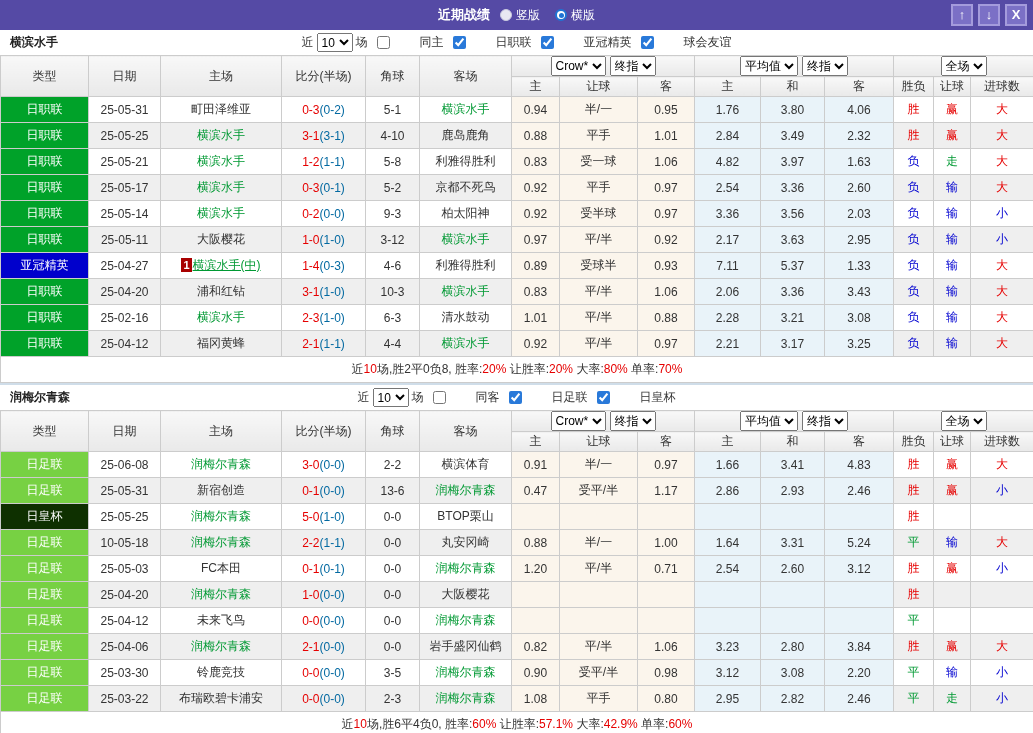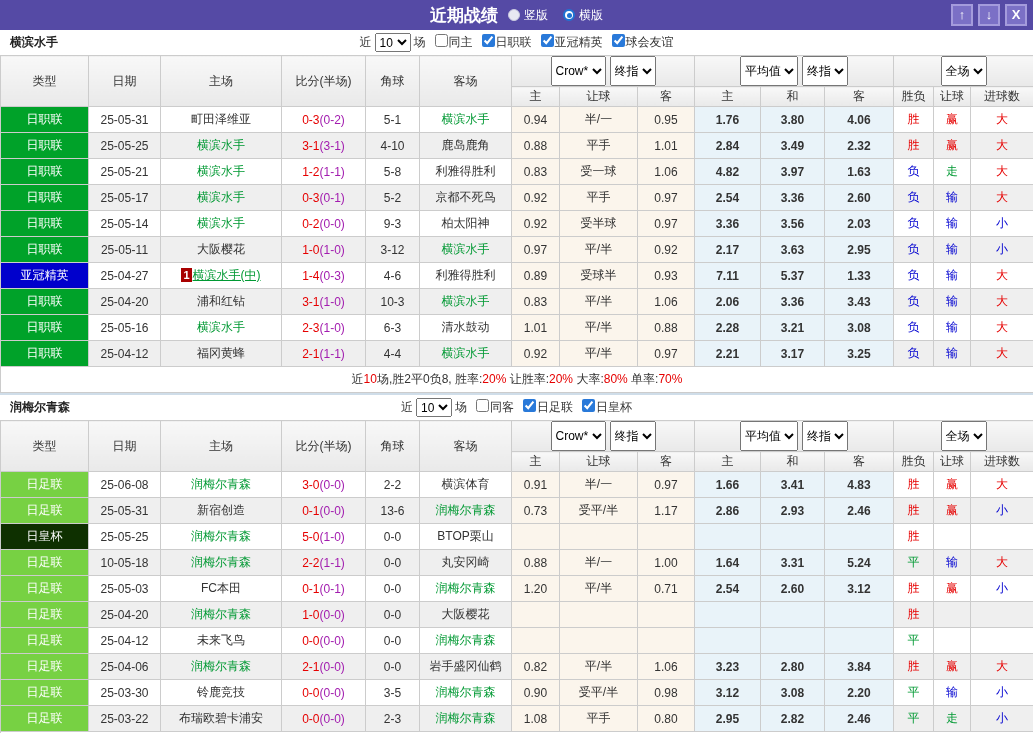--- a/index.html
+++ b/index.html
@@ -8,21 +8,21 @@
     width:1033px; height:733px;
     font-family:"Liberation Sans","DejaVu Sans",sans-serif;
     font-size:12px; color:#333; background:#fff; overflow:hidden;
   }
   
   .titlebar {
     height:30px; background:#554aa5; color:#fff;
     display:flex; align-items:center; justify-content:center;
     position:relative; gap:10px;
   }
-  .titlebar .title { font-weight:bold; font-size:17px; }
+  .titlebar .title { font-weight:bold; font-size:13px; }
   .radio-group { display:flex; align-items:center; gap:15px; }
   .radio-item { display:flex; align-items:center; gap:4px; cursor:pointer; font-size:12px; }
   .radio-dot {
     width:12px; height:12px; border-radius:50%; background:#e8e8f2;
     display:inline-flex; align-items:center; justify-content:center;
     border:1px solid #c9c9e0;
   }
   .radio-dot.selected { background:#fff; border:2px solid #1f74d4; }
   .radio-dot.selected::after { content:""; width:5px; height:5px; border-radius:50%; background:#1f74d4; }
   .win-buttons { position:absolute; right:6px; top:4px; display:flex; gap:5px; }
@@ -33,50 +33,50 @@
   }
   
   .section-row {
     height:25px; background:#fff; position:relative;
     display:flex; align-items:center; justify-content:center;
   }
   .section-block + .section-block .section-row { border-top:2px solid #cfdde9; height:27px; }
   .team-name { position:absolute; left:10px; font-weight:bold; color:#222; }
   .filters { display:flex; align-items:center; gap:3px; }
   .filters select { height:19px; font-size:12px; }
-  .chk-item { display:flex; margin-left:6px; }
+  .chk-item { display:flex; align-items:center; margin-left:6px;gap:29px; }
   .chk-item input { width:13px; height:13px; margin:0 1px 0 0; accent-color:#2979d9; }
   
   table { border-collapse:collapse; table-layout:fixed; width:1033px; }
   th, td {
     border:1px solid #ccc; text-align:center; padding:0;
     overflow:hidden; white-space:nowrap;
   }
   thead th {
     background:linear-gradient(#f8f8f8,#e9e9e9);
     font-weight:normal; color:#333; height:20px;
   }
-  thead th.grp select { height:30px; font-size:12px; margin:0 2px; }
+  thead th.grp select { height:20px; font-size:12px; margin:0 2px; }
   tbody td { height:26px; }
   tr.alt td { background:#efefef; }
   td.col-crow { background:#fbf5ec !important; }
-  td.col-avg  { background:#e9f3f9 !important;font-weight:bold; }
+  td.col-avg  { background:#e9f3f9 !important; }
   td.type-cell { color:#fff; }
   .c-red   { color:#e60000; }
   .c-blue  { color:#0000d0; }
   .c-green { color:#009933; }
   .team-green { color:#009933; }
   .team-link { cursor:pointer; }
   .u { text-decoration:underline; }
   .mark {
     background:#a80000; color:#fff; font-weight:bold; font-size:11px;
     padding:0 2px; margin-right:1px; display:inline-block; line-height:14px;
   }
   .score-main { color:#e60000; }
-  .score-half { color:#a21caf; }
+  .score-half { color:#0369a1; }
   tfoot td { height:26px; background:#fff; }
   .sum-red { color:#e60000; }
   .page-end { border-bottom:2px solid #cfdde9; }
 </style>
 </head>
 <body>
 
 <div class="titlebar">
   <span class="title">近期战绩</span>
   <span class="radio-group">
@@ -296,21 +296,21 @@
             <td class="col-crow">1.06</td>
             <td class="col-avg">2.06</td>
             <td class="col-avg">3.36</td>
             <td class="col-avg">3.43</td>
             <td class="c-blue">负</td>
             <td class="c-blue">输</td>
             <td class="c-red">大</td>
           </tr>
           <tr class="">
             <td class="type-cell" style="background:#00a229">日职联</td>
-            <td>25-05-16</td>
+            <td>25-02-16</td>
             <td><span class="team-link team-green">横滨水手</span></td>
             <td><span class="score-main">2-3</span><span class="score-half">(1-0)</span></td>
             <td>6-3</td>
             <td><span class="team-link">清水鼓动</span></td>
             <td class="col-crow">1.01</td>
             <td class="col-crow">平/半</td>
             <td class="col-crow">0.88</td>
             <td class="col-avg">2.28</td>
             <td class="col-avg">3.21</td>
             <td class="col-avg">3.08</td>
@@ -424,21 +424,21 @@
             <td class="c-red">赢</td>
             <td class="c-red">大</td>
           </tr>
           <tr class="alt">
             <td class="type-cell" style="background:#77d143">日足联</td>
             <td>25-05-31</td>
             <td><span class="team-link">新宿创造</span></td>
             <td><span class="score-main">0-1</span><span class="score-half">(0-0)</span></td>
             <td>13-6</td>
             <td><span class="team-link team-green">润梅尔青森</span></td>
-            <td class="col-crow">0.73</td>
+            <td class="col-crow">0.47</td>
             <td class="col-crow">受平/半</td>
             <td class="col-crow">1.17</td>
             <td class="col-avg">2.86</td>
             <td class="col-avg">2.93</td>
             <td class="col-avg">2.46</td>
             <td class="c-red">胜</td>
             <td class="c-red">赢</td>
             <td class="c-blue">小</td>
           </tr>
           <tr class="">

